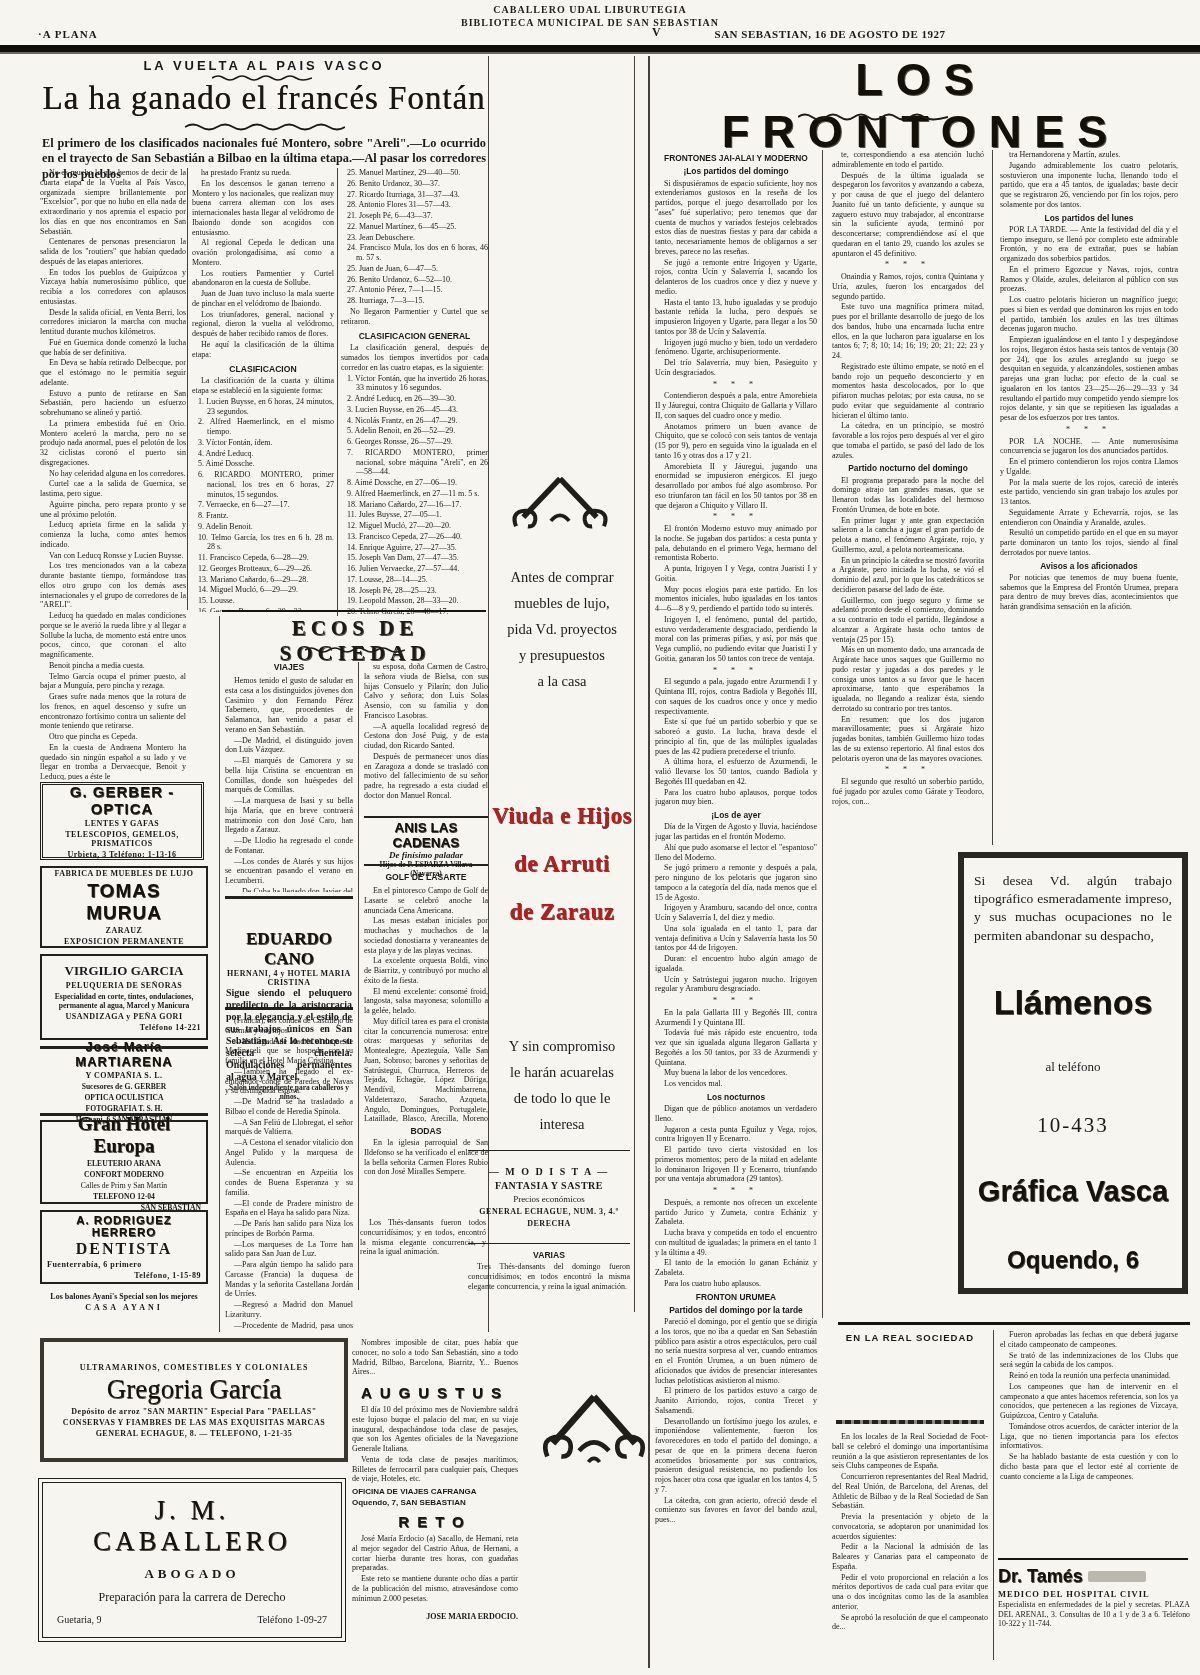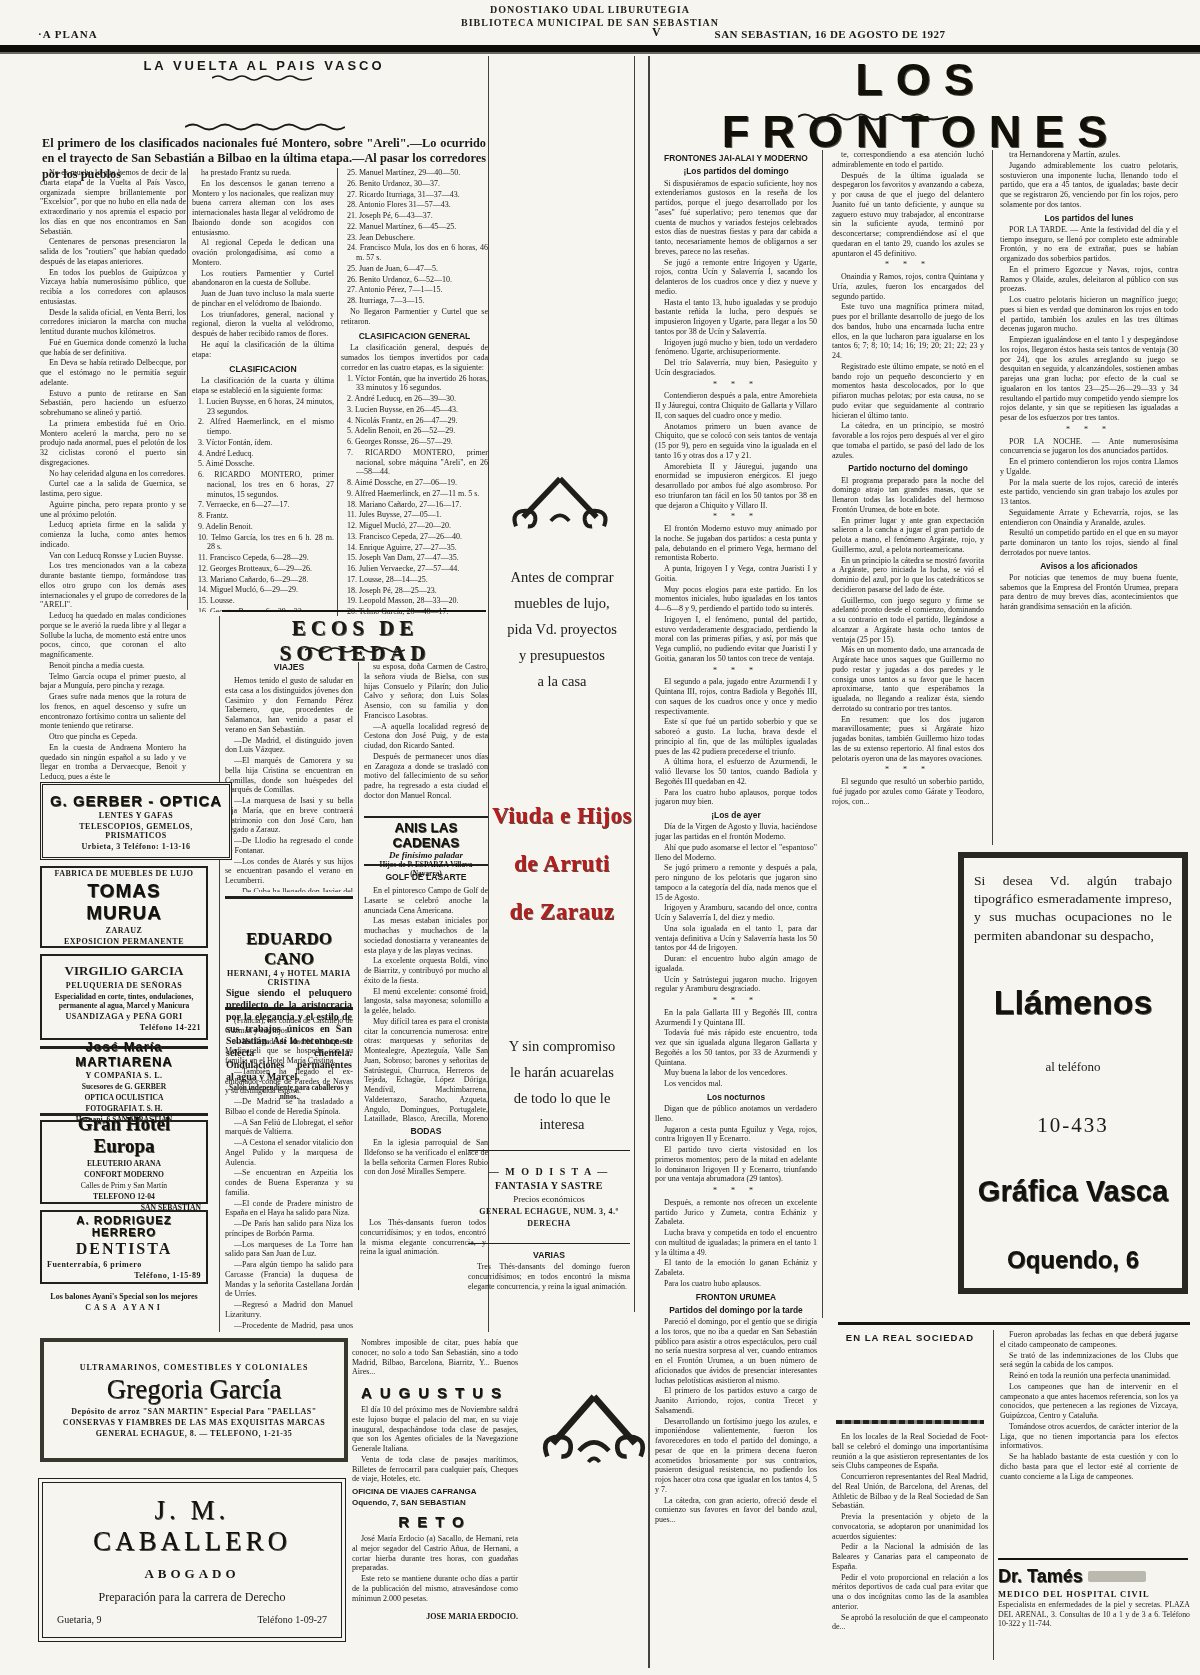--- a/index.html
+++ b/index.html
@@ -49,31 +49,32 @@
                letter-spacing:8px;text-align:center;margin:6px 0 4px;color:#17150f;text-shadow:0.6px 0.6px 0 #4c4941;}
   .firma{text-align:right;font-weight:bold;font-size:8px;text-indent:0!important;}
   .liga-head{font-size:21px;font-weight:bold;line-height:1.15;color:#181611;text-shadow:0.5px 0.5px 0 #4a473f;}
   svg.deco{display:block;}
 </style>
 </head>
 <body>
 
 <div class="page">
 
-  <div class="abs mast" style="left:360px;top:4px;width:460px;">DONOSTIAKO UDAL LIBURUTEGIA</div>
+  <div class="abs mast" style="left:360px;top:4px;width:460px;">CABALLERO UDAL LIBURUTEGIA</div>
   <div class="abs mast" style="left:360px;top:17px;width:460px;">BIBLIOTECA MUNICIPAL DE SAN SEBASTIAN</div>
   <div class="abs" style="left:38px;top:28px;font-weight:bold;font-size:11px;letter-spacing:1px;">·A PLANA</div>
   <div class="abs" style="left:652px;top:25px;font-weight:bold;font-size:12px;">V</div>
   <div class="abs ctr" style="left:680px;top:28px;width:300px;font-weight:bold;font-size:11px;letter-spacing:0.5px;">SAN SEBASTIAN, 16 DE AGOSTO DE 1927</div>
   <div class="hrule thick abs" style="left:0;top:45px;width:1200px;"></div>
 
   <div class="abs ctr kick" style="left:40px;top:58px;width:448px;">LA VUELTA AL PAIS VASCO</div>
   <svg class="deco abs" style="left:212px;top:74px;" width="100" height="8" viewBox="0 0 100 8">
       <path d="M0 4 Q6 0 12 4 T24 4 T36 4 T48 4 T60 4 T72 4 T84 4 T100 4" stroke="#1c1a15" stroke-width="1.6" fill="none"></path>
     </svg>
+  <div class="abs ctr headline1" style="left:40px;top:80px;width:448px;">La ha ganado el francés Fontán</div>
   <svg class="deco abs" style="left:185px;top:122px;" width="160" height="10" viewBox="0 0 160 10">
       <path d="M0 5 Q8 0 16 5 T32 5 T48 5 T64 5 T80 5 T96 5 T112 5 T128 5 T144 5 T160 5" stroke="#1c1a15" stroke-width="1.8" fill="none"></path>
     </svg>
   <div class="abs subhead" style="left:42px;top:136px;width:444px;">El primero de los clasificados nacionales fué Montero, sobre "Areli".—Lo ocurrido en el trayecto de San Sebastián a Bilbao en la última etapa.—Al pasar los corredores por los pueblos</div>
 
   <div class="col" style="left:40px;top:168px;width:146px;height:612px;">
       <p class="para">No es mucho lo que hemos de decir de la cuarta etapa de la Vuelta al País Vasco, organizada siempre brillantemente por "Excelsior", por que no hubo en ella nada de extraordinario y nos apremia el espacio por los días en que nos encontramos en San Sebastián.</p>
       <p class="para">Centenares de personas presenciaron la salida de los "routiers" que habían quedado después de las etapas anteriores.</p>
       <p class="para">En todos los pueblos de Guipúzcoa y Vizcaya había numerosísimo público, que recibía a los corredores con aplausos entusiastas.</p>
       <p class="para">Desde la salida oficial, en Venta Berri, los corredores iniciaron la marcha con mucha lentitud durante muchos kilómetros.</p>
@@ -243,21 +244,21 @@
     </div>
 
   <div class="abs ctr colsubtitle" style="left:364px;top:1126px;width:124px;">BODAS</div>
   <div class="col" style="left:364px;top:1138px;width:124px;height:76px;">
       <p class="para">En la iglesia parroquial de San Ildefonso se ha verificado el enlace de la bella señorita Carmen Flores Rubio con don José Miralles Sempere.</p>
     </div>
   <div class="col" style="left:360px;top:1218px;width:126px;height:112px;">
       <p class="para">Los Thés-dansants fueron todos concurridísimos; y en todos, encontró la misma elegante concurrencia, y reina la igual animación.</p>
     </div>
 
-  <div class="adbox" style="left:40px;top:782px;width:192px;height:78px;border-width:3px;border-style:double;">
+  <div class="adbox" style="left:40px;top:782px;width:164px;height:78px;border-width:3px;border-style:double;">
     <p class="ad-big">G.  GERBER - OPTICA</p>
     <p class="ad-sm">LENTES Y GAFAS</p>
     <p class="ad-sm">TELESCOPIOS,  GEMELOS,  PRISMATICOS</p>
     <p class="ad-sm">Urbieta, 3   Teléfono:  1-13-16</p>
   </div>
 
   <div class="adbox" style="left:40px;top:866px;width:168px;height:82px;">
     <p class="ad-sm">FABRICA  DE  MUEBLES  DE LUJO</p>
     <p class="ad-big" style="font-size:19px;">TOMAS MURUA</p>
     <p class="ad-sm">ZARAUZ</p>

